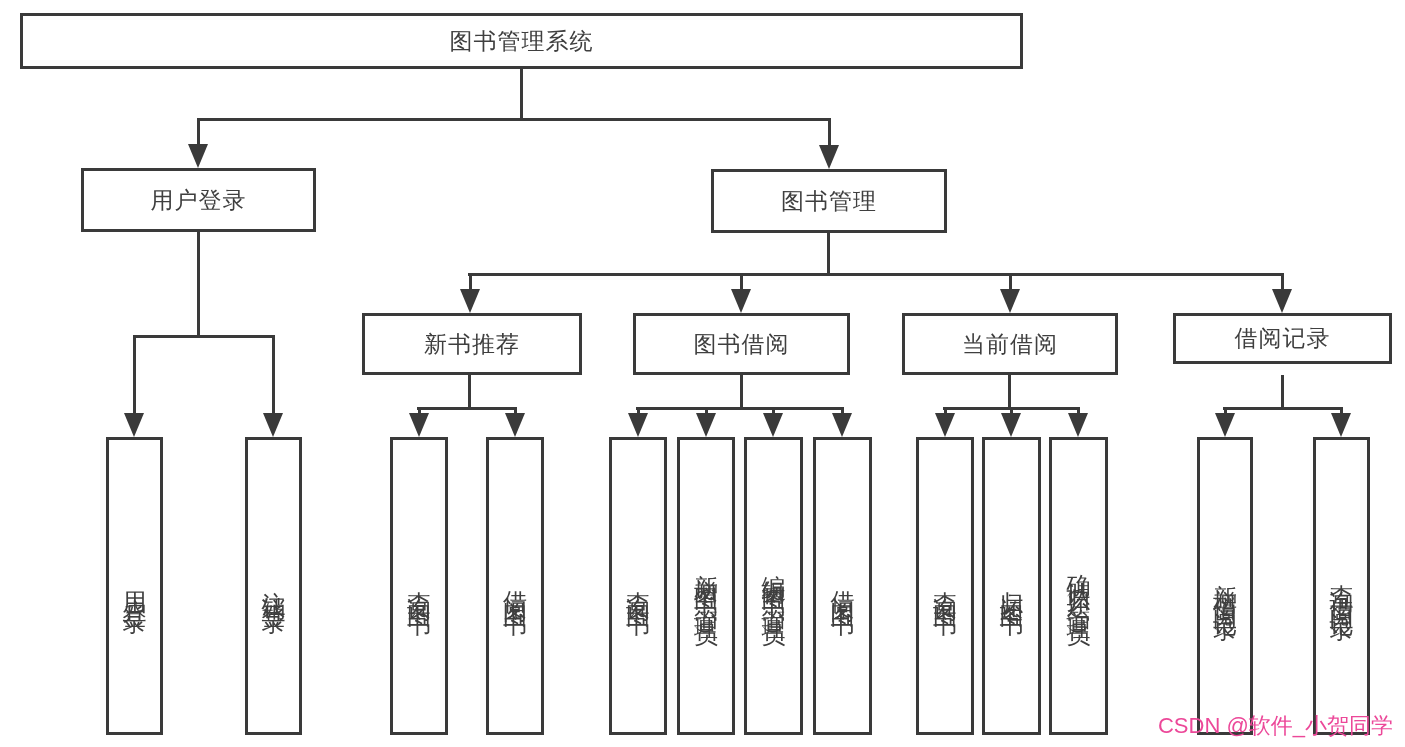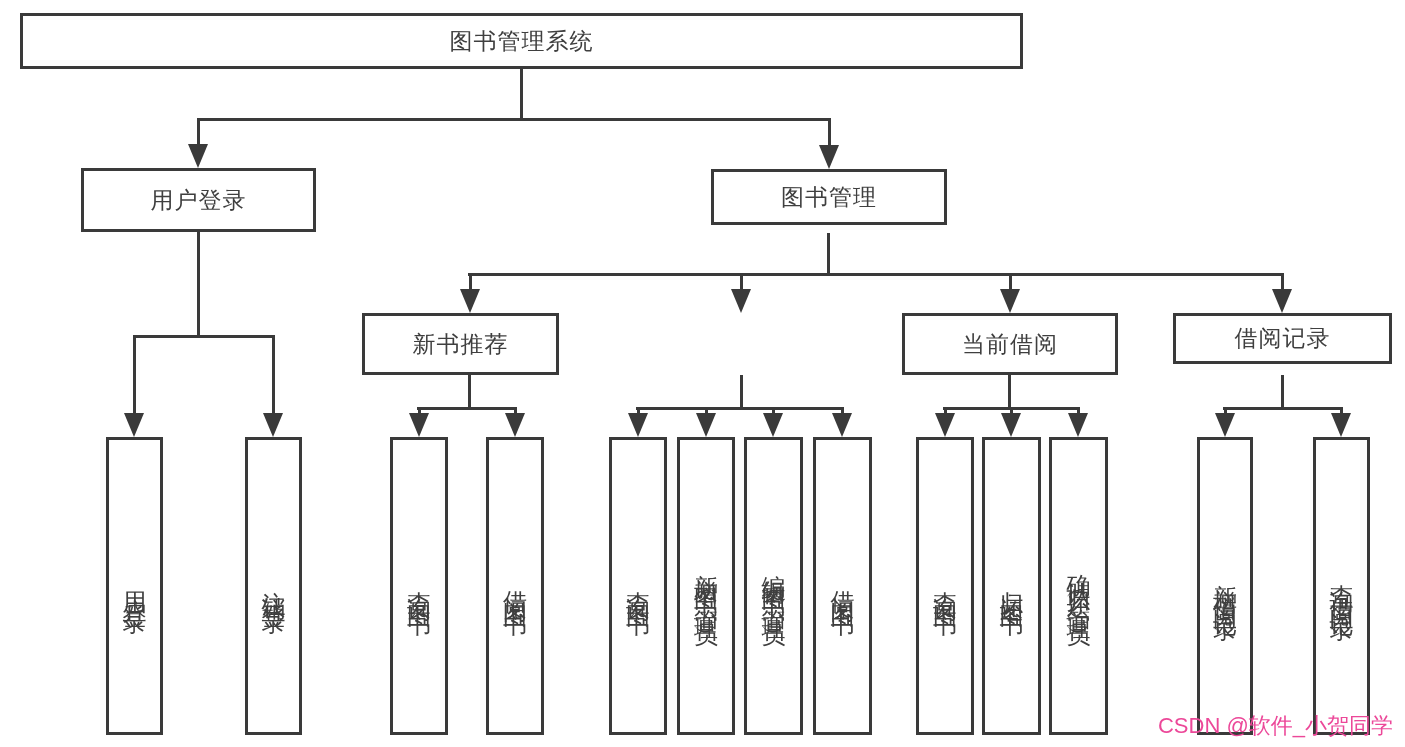--- a/index.html
+++ b/index.html
@@ -87,21 +87,21 @@
       <i class="head"></i>
     </div>
   <div class="arrow" style="left:819px;top:118px;height:51px;">
       <i class="stem"></i>
       <i class="head"></i>
     </div>
 
   <div class="box" style="left:81px;top:168px;width:235px;height:64px;">
     <span class="hlabel">用户登录</span>
   </div>
-  <div class="box" style="left:711px;top:169px;width:236px;height:56px;">
+  <div class="box" style="left:711px;top:169px;width:236px;height:64px;">
     <span class="hlabel">图书管理</span>
   </div>
 
   <div class="line" style="left:197px;top:232px;width:3px;height:106px;"></div>
   <div class="line" style="left:133px;top:335px;width:142px;height:3px;"></div>
   <div class="arrow" style="left:124px;top:335px;height:102px;">
       <i class="stem"></i>
       <i class="head"></i>
     </div>
   <div class="arrow" style="left:263px;top:335px;height:102px;">
@@ -121,22 +121,25 @@
     </div>
   <div class="arrow" style="left:1000px;top:273px;height:40px;">
       <i class="stem"></i>
       <i class="head"></i>
     </div>
   <div class="arrow" style="left:1272px;top:273px;height:40px;">
       <i class="stem"></i>
       <i class="head"></i>
     </div>
 
-  <div class="box" style="left:362px;top:313px;width:197px;height:62px;">
+  <div class="box" style="left:362px;top:313px;width:220px;height:62px;">
     <span class="hlabel">新书推荐</span>
+  </div>
+  <div class="box" style="left:633px;top:313px;width:217px;height:62px;">
+    <span class="hlabel">图书借阅</span>
   </div>
   <div class="box" style="left:902px;top:313px;width:216px;height:62px;">
     <span class="hlabel">当前借阅</span>
   </div>
   <div class="box" style="left:1173px;top:313px;width:219px;height:51px;">
     <span class="hlabel">借阅记录</span>
   </div>
 
   <div class="line" style="left:468px;top:375px;width:3px;height:35px;"></div>
   <div class="line" style="left:417px;top:407px;width:100px;height:3px;"></div>

